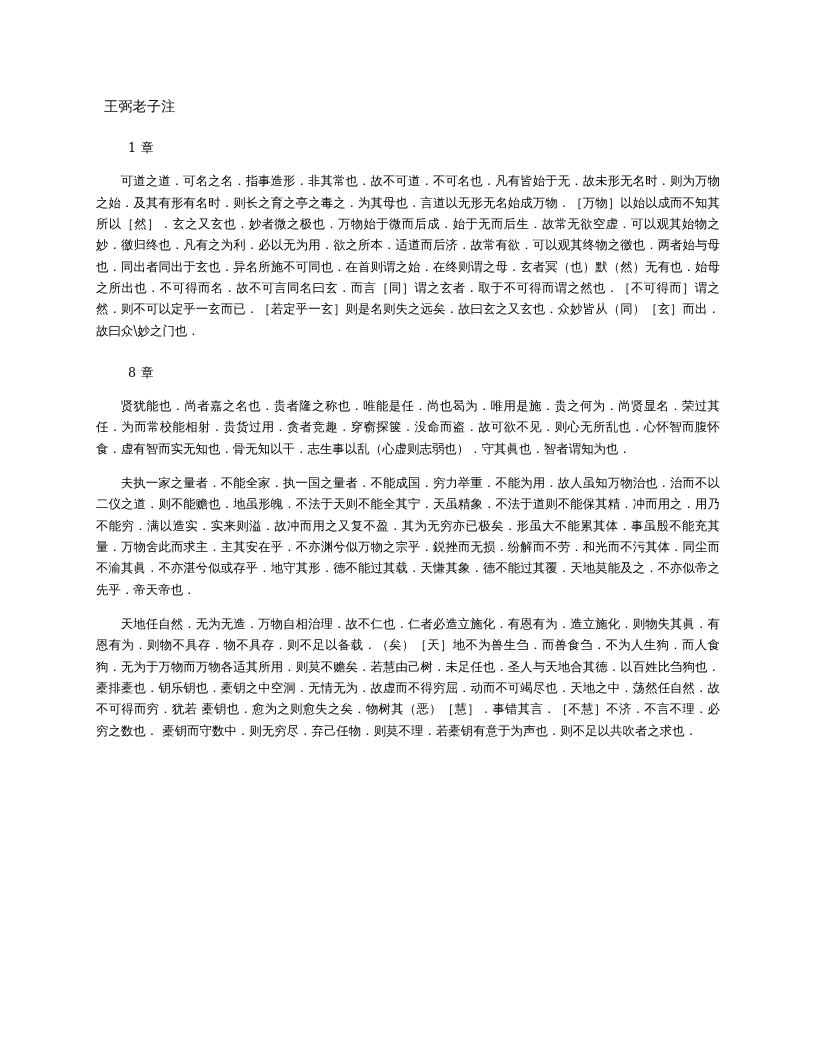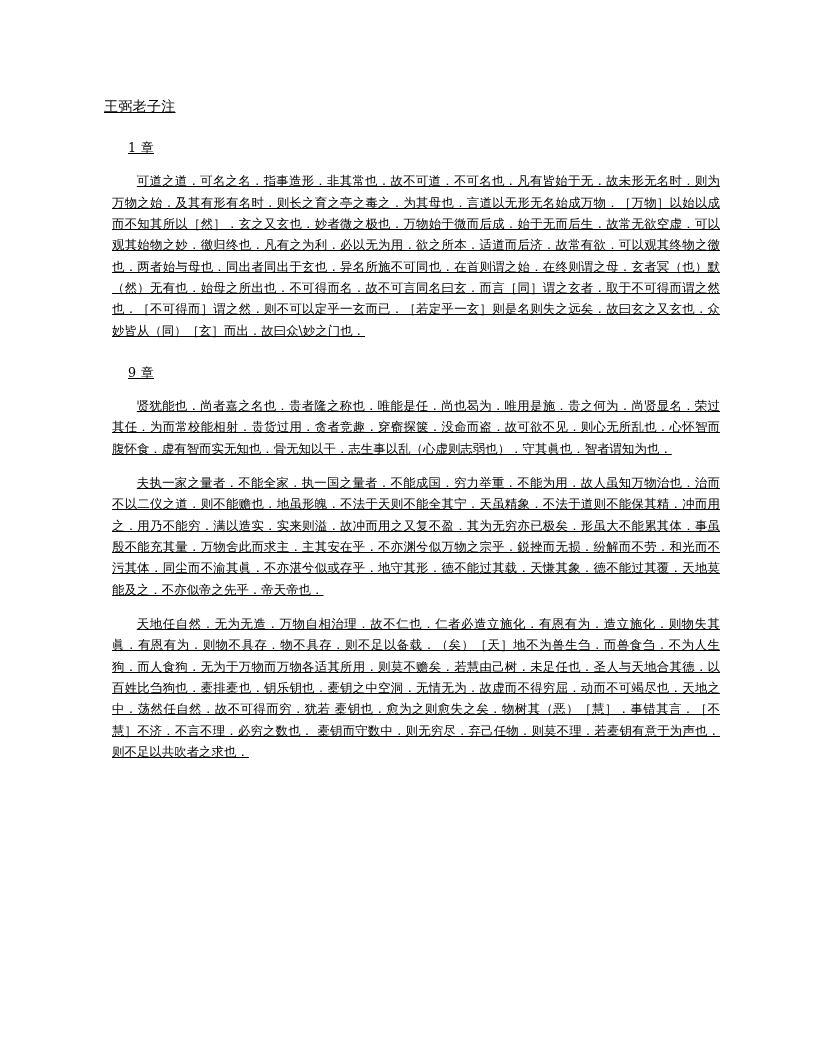--- a/index.html
+++ b/index.html
@@ -12,21 +12,20 @@
     color: #000000;
   }
   .page {
     width: 816px;
     height: 1056px;
     box-sizing: border-box;
     background: #ffffff;
     position: relative;
     overflow: hidden;
     padding: 96px 96px 96px 96px;
-    text-decoration: underline;
   }
   .doc-title {
     font-size: 10.5pt;
     line-height: 1.45;
     margin: 0 0 0 8px;
     padding: 0;
     font-weight: normal;
     letter-spacing: 0.3px;
   }
   .chapter {
@@ -36,21 +35,21 @@
   .chapter-heading {
     font-size: 9.5pt;
     line-height: 1.5;
     margin: 22px 0 0 32px;
     font-weight: normal;
     letter-spacing: 0.4px;
   }
   .chapter-body {
     font-size: 9.3pt;
     line-height: 1.72;
-    margin: 13px 0 0 16px;
+    margin: 13px 0 0 0;
     text-align: justify;
     text-justify: inter-ideograph;
     text-indent: 2em;
     letter-spacing: 0.05px;
     word-break: break-all;
   }
 </style>
 </head>
 <body>
 
@@ -58,21 +57,21 @@
 
   <h1 class="doc-title">王弼老子注</h1>
 
   <section class="chapter">
     <h2 class="chapter-heading">1 章</h2>
     <p class="chapter-body">可道之道．可名之名．指事造形．非其常也．故不可道．不可名也．凡有皆始于无．故未形无名时．则为万物之始．及其有形有名时．则长之育之亭之毒之．为其母也．言道以无形无名始成万物．［万物］以始以成而不知其所以［然］．玄之又玄也．妙者微之极也．万物始于微而后成．始于无而后生．故常无欲空虚．可以观其始物之妙．徼归终也．凡有之为利．必以无为用．欲之所本．适道而后济．故常有欲．可以观其终物之徼也．两者始与母也．同出者同出于玄也．异名所施不可同也．在首则谓之始．在终则谓之母．玄者冥（也）默（然）无有也．始母之所出也．不可得而名．故不可言同名曰玄．而言［同］谓之玄者．取于不可得而谓之然也．［不可得而］谓之然．则不可以定乎一玄而已．［若定乎一玄］则是名则失之远矣．故曰玄之又玄也．众妙皆从（同）［玄］而出．故曰众\妙之门也．</p>
   </section>
 
 
   <section class="chapter">
-    <h2 class="chapter-heading">9 章</h2>
+    <h2 class="chapter-heading">8 章</h2>
     <p class="chapter-body">贤犹能也．尚者嘉之名也．贵者隆之称也．唯能是任．尚也曷为．唯用是施．贵之何为．尚贤显名．荣过其任．为而常校能相射．贵货过用．贪者竞趣．穿窬探箧．没命而盗．故可欲不见．则心无所乱也．心怀智而腹怀食．虚有智而实无知也．骨无知以干．志生事以乱（心虚则志弱也）．守其眞也．智者谓知为也．</p>
   </section>
 
   <section class="chapter">
     <p class="chapter-body">夫执一家之量者．不能全家．执一国之量者．不能成国．穷力举重．不能为用．故人虽知万物治也．治而不以二仪之道．则不能赡也．地虽形魄．不法于天则不能全其宁．天虽精象．不法于道则不能保其精．冲而用之．用乃不能穷．满以造实．实来则溢．故冲而用之又复不盈．其为无穷亦已极矣．形虽大不能累其体．事虽殷不能充其量．万物舍此而求主．主其安在乎．不亦渊兮似万物之宗乎．鋭挫而无损．纷解而不劳．和光而不污其体．同尘而不渝其眞．不亦湛兮似或存乎．地守其形．德不能过其载．天慊其象．德不能过其覆．天地莫能及之．不亦似帝之先乎．帝天帝也．</p>
   </section>
 
   <section class="chapter">
     <p class="chapter-body">天地任自然．无为无造．万物自相治理．故不仁也．仁者必造立施化．有恩有为．造立施化．则物失其眞．有恩有为．则物不具存．物不具存．则不足以备载．（矣）［天］地不为兽生刍．而兽食刍．不为人生狗．而人食狗．无为于万物而万物各适其所用．则莫不赡矣．若慧由己树．未足任也．圣人与天地合其德．以百姓比刍狗也．橐排橐也．钥乐钥也．橐钥之中空洞．无情无为．故虚而不得穷屈．动而不可竭尽也．天地之中．荡然任自然．故不可得而穷．犹若 橐钥也．愈为之则愈失之矣．物树其（恶）［慧］．事错其言．［不慧］不济．不言不理．必穷之数也． 橐钥而守数中．则无穷尽．弃己任物．则莫不理．若橐钥有意于为声也．则不足以共吹者之求也．</p>
   </section>

